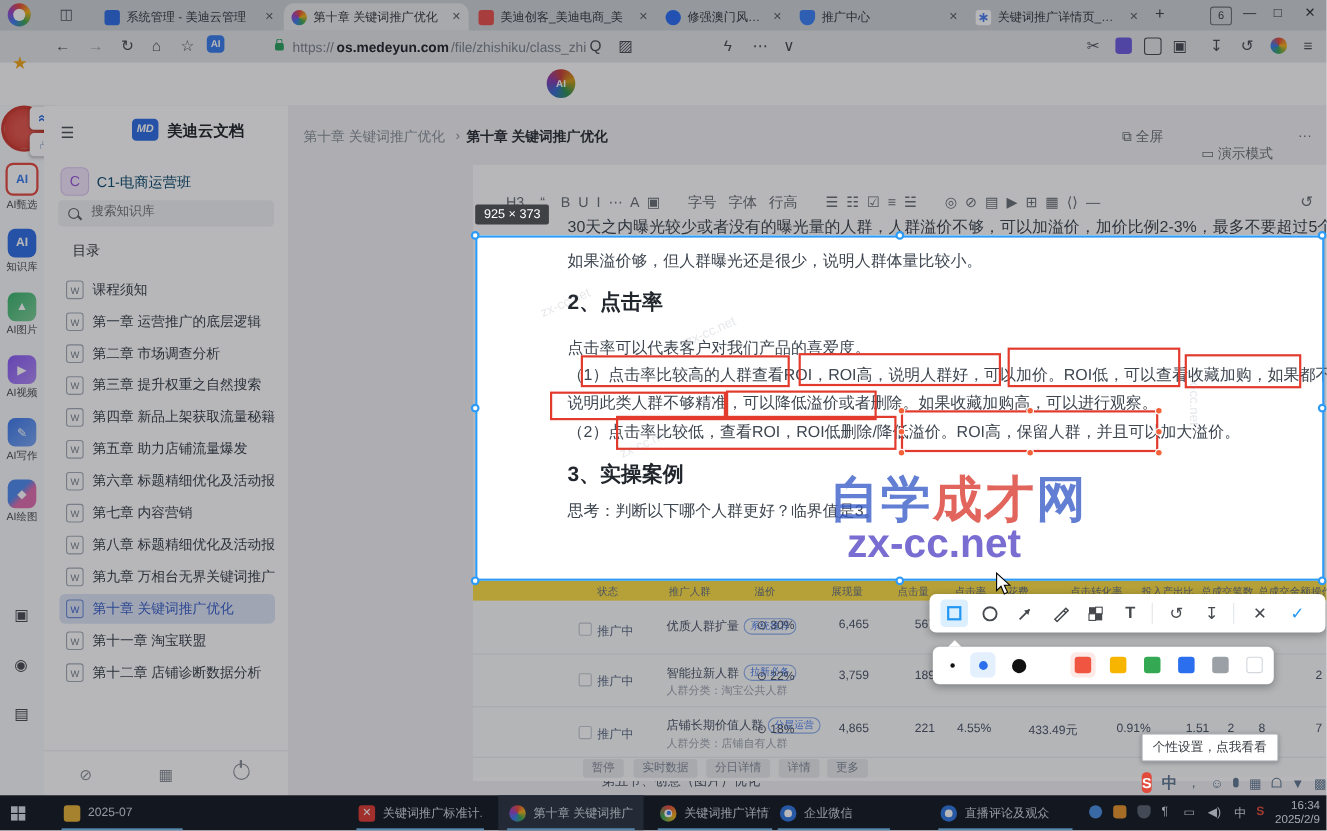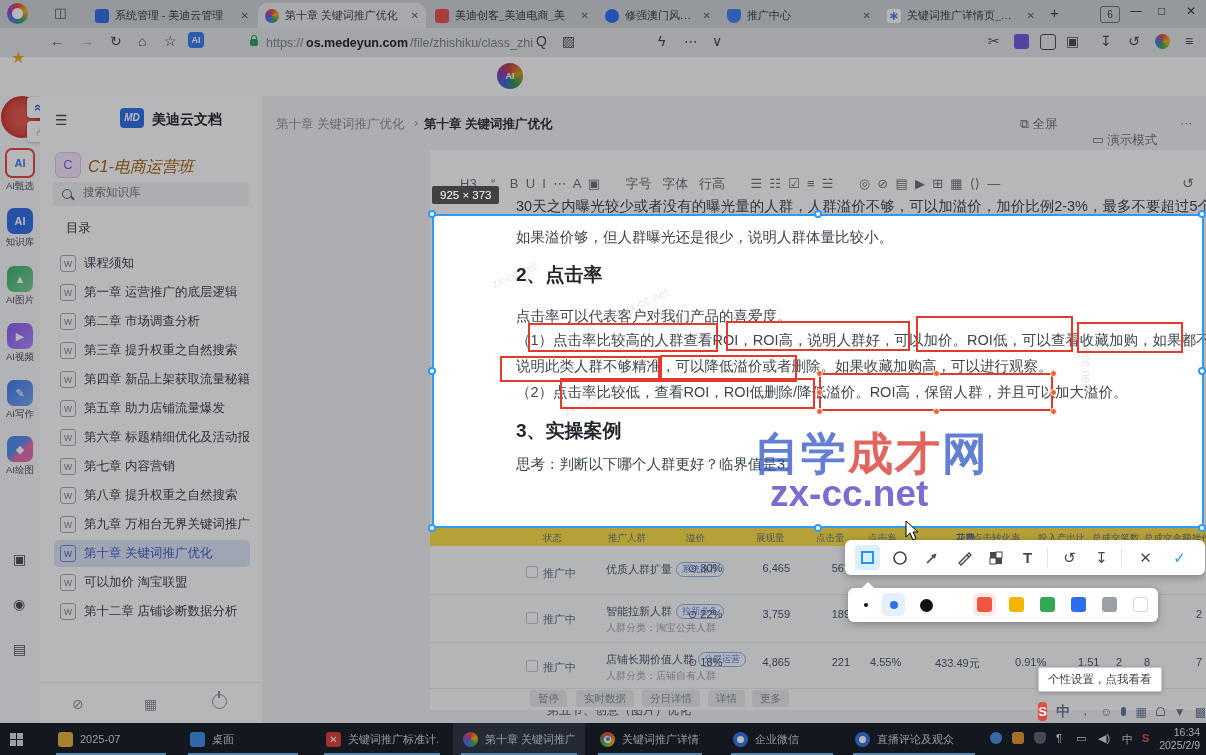--- a/index.html
+++ b/index.html
@@ -7,21 +7,21 @@
        font-family:"Liberation Sans","DejaVu Sans",sans-serif;background:#eef0f2;}
   
   #tabstrip{position:absolute;left:0;top:0;width:1206px;height:28px;background:#cfd4d9;}
   .blogo{position:absolute;left:7px;top:3px;width:21px;height:21px;border-radius:50%;
          background:conic-gradient(#e5493f,#f2b21c,#3aa757,#3b7ded,#9b46c9,#e5493f);}
   .blogo::after{content:"";position:absolute;left:5px;top:5px;width:11px;height:11px;border-radius:50%;background:#fff;}
   .splitic{position:absolute;left:54px;top:5px;font-size:13px;color:#50555b;}
   .tab{position:absolute;top:3px;height:25px;border-radius:9px 9px 0 0;display:flex;align-items:center;
        gap:6px;padding:0 7px;box-sizing:border-box;}
   .tab.active{background:#e9ebee;}
-  .tab .ttl{font-size:11px;color:#353a40;white-space:nowrap;overflow:hidden;text-overflow:ellipsis;flex:1;font-family:Liberation Serif, serif;}
+  .tab .ttl{font-size:11px;color:#353a40;white-space:nowrap;overflow:hidden;text-overflow:ellipsis;flex:1;}
   .tab .x{color:#5c6167;font-size:10px;flex:none;}
   .fav{width:14px;height:14px;flex:none;border-radius:3px;position:relative;}
   .newtab{position:absolute;left:1050px;top:4px;font-size:15px;color:#3c4146;}
   .extbadge{position:absolute;left:1100px;top:6px;width:18px;height:15px;border:1px solid #6d7378;border-radius:3px;
             font-size:10px;color:#3c4146;text-align:center;line-height:15px;}
   .winbtn{position:absolute;top:4px;font-size:12px;color:#30343a;}
   #btoolbar{position:absolute;left:0;top:28px;width:1206px;height:29px;background:#e2e5e9;}
   .ticon{position:absolute;top:5px;font-size:14px;color:#474c52;}
   .urltxt{position:absolute;top:8px;font-size:12.5px;white-space:nowrap;}
   .lock{position:absolute;left:250px;top:11px;width:8px;height:7px;background:#2aa15f;border-radius:2px;}
@@ -253,21 +253,21 @@
   <span style="position:absolute;left:13px;top:455px;color:#4a4f55;font-size:14px;">▣</span>
   <span style="position:absolute;left:13px;top:500px;color:#4a4f55;font-size:14px;">◉</span>
   <span style="position:absolute;left:13px;top:545px;color:#4a4f55;font-size:14px;">▤</span>
 </div>
 
 <div id="docsidebar">
   <span style="position:absolute;left:15px;top:16px;font-size:14px;color:#4a4f55;">☰</span>
   <span style="position:absolute;left:80px;top:12px;width:24px;height:20px;background:#2f6fe4;border-radius:4px;color:#fff;font-size:10px;font-weight:bold;font-style:italic;text-align:center;line-height:20px;">MD</span>
   <span style="position:absolute;left:112px;top:15px;font-size:14px;font-weight:bold;color:#22262b;">美迪云文档</span>
   <span style="position:absolute;left:15px;top:56px;width:24px;height:24px;background:#f4e9fd;border:1px solid #dcc6f2;border-radius:6px;color:#9a57d8;font-size:13px;text-align:center;line-height:24px;">C</span>
-  <span style="position:absolute;left:48px;top:61px;font-size:16px;color:#a16207;font-style:italic;">C1-电商运营班</span>
+  <span style="position:absolute;left:48px;top:61px;font-size:13px;color:#0c4a6e;">C1-电商运营班</span>
   <div style="position:absolute;left:13px;top:86px;width:196px;height:24px;background:#f1f2f4;border-radius:4px;">
     <span class="mag" style="left:9px;top:7px;"></span>
     <input style="position: absolute; left: 28px; top: 3px; width: 160px; border: none; background: transparent; outline: none; font-size: 11.5px; color: rgb(106, 112, 119); font-family: inherit;" placeholder="搜索知识库">
   </div>
   <span style="position:absolute;left:26px;top:124px;font-size:12.5px;color:#30343a;">目录</span>
 
   <div class="chap" style="top:154px;">
       <span class="wdoc">W</span>
       <span>课程须知</span>
     </div>
@@ -294,33 +294,33 @@
   <div class="chap" style="top:328px;">
       <span class="wdoc">W</span>
       <span>第六章 标题精细优化及活动报</span>
     </div>
   <div class="chap" style="top:357px;">
       <span class="wdoc">W</span>
       <span>第七章 内容营销</span>
     </div>
   <div class="chap" style="top:386px;">
       <span class="wdoc">W</span>
-      <span>第八章 提升权重之自然搜索</span>
+      <span>第八章 标题精细优化及活动报</span>
     </div>
   <div class="chap" style="top:415px;">
       <span class="wdoc">W</span>
       <span>第九章 万相台无界关键词推广</span>
     </div>
   <div class="chap sel" style="top:444px;">
       <span class="wdoc">W</span>
       <span>第十章 关键词推广优化</span>
     </div>
   <div class="chap" style="top:473px;">
       <span class="wdoc">W</span>
-      <span>可以加价 淘宝联盟</span>
+      <span>第十一章 淘宝联盟</span>
     </div>
   <div class="chap" style="top:502px;">
       <span class="wdoc">W</span>
       <span>第十二章 店铺诊断数据分析</span>
     </div>
 
   <div style="position:absolute;left:0;top:586px;width:222px;border-top:1px solid #eceef1;"></div>
   <span style="position:absolute;left:32px;top:600px;font-size:14px;color:#8a9097;">⊘</span>
   <span style="position:absolute;left:104px;top:600px;font-size:14px;color:#8a9097;">▦</span>
   <span style="position:absolute;left:172px;top:598px;width:13px;height:13px;border:1.5px solid #8a9097;border-radius:50%;">
@@ -399,21 +399,21 @@
   <div class="hdot" style="left:788px;top:312px;"></div>
 
   <div id="dtable" style="left:168px;top:432px;">
     <div class="thead">
       <span class="th" style="left:113px;">状态</span>
       <span class="th" style="left:178px;">推广人群</span>
       <span class="th" style="left:256px;">溢价</span>
       <span class="th" style="left:326px;">展现量</span>
       <span class="th" style="left:386px;">点击量</span>
       <span class="th" style="left:438px;">点击率</span>
-      <span class="th" style="left:526px;font-weight:bold;">花费</span>
+      <span class="th" style="left:486px;">花费</span>
       <span class="th" style="left:543px;">点击转化率</span>
       <span class="th" style="left:608px;">投入产出比</span>
       <span class="th" style="left:662px;">总成交笔数</span>
       <span class="th" style="left:714px;">总成交金额</span>
       <span class="th" style="left:762px;">操作</span>
     </div>
     <div class="trow" style="top:22px;height:44px;">
       <span class="ckb" style="left:96px;top:16px;"></span>
       <span class="td" style="left:113px;top:16px;color:#5a6b85;">推广中</span>
       <span class="td" style="left:176px;top:12px;"><span>优质人群扩量</span><span class="badge">系统推荐</span></span>
@@ -462,44 +462,39 @@
         <div></div>
         <div></div>
         <div></div>
       </div>
     </div>
   <div class="tbitem" style="left:48px;width:126px;">
     <span class="ftic" style="background:#e8b339;"></span>
     <span class="lbl">2025-07</span>
       <span class="ind"></span>
   </div>
-  <div class="tbitem" style="left:180px;width:126px;">
-    <span class="ftic" style="background:#3f8fe8;"></span>
-    <span class="lbl">桌面</span>
-      <span class="ind"></span>
-  </div>
   <div class="tbitem" style="left:316px;width:132px;">
     <span class="ftic" style="background:#e03e36;color:#fff;font-size:10px;font-weight:bold;text-align:center;line-height:15px;">✕</span>
     <span class="lbl">关键词推广标准计...</span>
       <span class="ind"></span>
   </div>
   <div class="tbitem active" style="left:453px;width:132px;">
     <span class="ftic" style="border-radius:50%;background:conic-gradient(#e5493f,#f2b21c,#3aa757,#3b7ded,#9b46c9,#e5493f);"></span>
     <span class="lbl">第十章 关键词推广...</span>
       <span class="ind"></span>
   </div>
   <div class="tbitem" style="left:590px;width:120px;">
     <span class="ftic" style="border-radius:50%;background:conic-gradient(#e5493f,#f2b21c,#3aa757,#e5493f);">
         <span style="position:absolute;left:4px;top:4px;width:7px;height:7px;border-radius:50%;background:#fff;"></span>
         <span style="position:absolute;left:5.5px;top:5.5px;width:4px;height:4px;border-radius:50%;background:#3b7ded;"></span>
       </span>
     <span class="lbl">关键词推广详情页...</span>
       <span class="ind"></span>
   </div>
-  <div class="tbitem" style="left:723px;width:118px;">
+  <div class="tbitem" style="left:699px;width:118px;">
     <span class="ftic" style="border-radius:50%;background:#3277e0;">
         <span style="position:absolute;left:4px;top:4px;width:7px;height:7px;border-radius:50%;background:#fff;"></span>
       </span>
     <span class="lbl">企业微信</span>
       <span class="ind"></span>
   </div>
   <div class="tbitem" style="left:845px;width:138px;">
     <span class="ftic" style="border-radius:50%;background:#3277e0;">
         <span style="position:absolute;left:4px;top:4px;width:7px;height:7px;border-radius:50%;background:#fff;"></span>
       </span>

